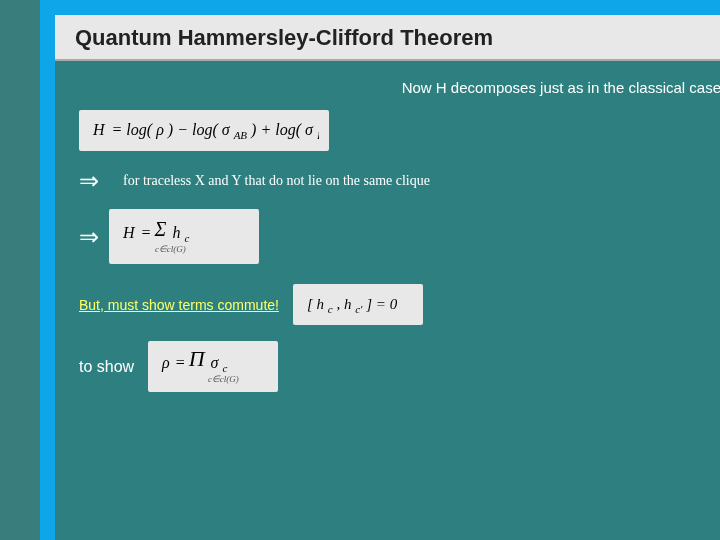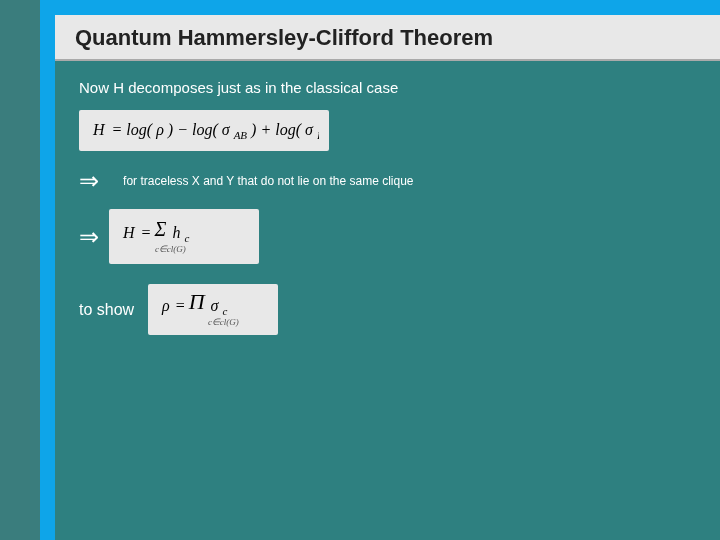--- a/index.html
+++ b/index.html
@@ -38,20 +38,21 @@
       background-color: #2e8080;
       height: calc(540px - 52px);
       position: relative;
     }
 
     .subtitle {
       font-size: 15px;
       color: #ffffff;
       margin-bottom: 14px;
       font-family: Arial, sans-serif;
+      text-align: right;
     }
 
     
     .formula-box {
       background-color: #e8e8e8;
       border: none;
       border-radius: 2px;
       display: inline-block;
       padding: 5px 10px;
       color: #000;
@@ -67,24 +68,24 @@
     }
 
     .arrow-symbol {
       font-size: 24px;
       color: #ffffff;
       margin-right: 10px;
       font-family: serif;
     }
 
     .row-text {
-      font-size: 12px;
+      font-size: 14px;
       color: #ffffff;
       margin-left: 14px;
-      font-family: Liberation Sans, sans-serif;
+      font-family: Liberation Serif, serif;
     }
 
     .row1 {
       margin-bottom: 14px;
     }
 
     .row2 {
       margin-bottom: 20px;
     }
 
@@ -172,20 +173,36 @@
             <tspan dx="2" dy="2" font-style="italic">h</tspan>
             <tspan font-size="11" dy="4">c</tspan>
           </text>
           <text x="36" y="38" font-family="serif" font-size="9" fill="#555" font-style="italic">
             c∈cl(G)
           </text>
         </svg>
       </div>
     </div>
 
+    <div class="must-show-row">
+      <span class="must-show-label">But, must show terms commute!</span>
+      <div class="formula-box">
+        <svg width="110" height="28">
+          <text x="4" y="20" font-family="serif" font-style="italic" font-size="15" fill="#000">
+            <tspan>[</tspan>
+            <tspan font-style="italic">h</tspan>
+            <tspan font-size="11" dy="4">c</tspan>
+            <tspan dy="-4"> , </tspan>
+            <tspan font-style="italic">h</tspan>
+            <tspan font-size="11" dy="4">c'</tspan>
+            <tspan dy="-4">] = 0</tspan>
+          </text>
+        </svg>
+      </div>
+    </div>
 
     <div class="to-show-row">
       <span class="to-show-label">to show</span>
       <div class="formula-box">
         <svg width="110" height="38">
           <text x="4" y="22" font-family="serif" font-style="italic" font-size="16" fill="#000">
             <tspan font-style="italic">ρ</tspan>
             <tspan font-style="normal" dx="2"> = </tspan>
             <tspan font-size="22" dy="-2">Π</tspan>
             <tspan dx="2" dy="2" font-style="italic"> σ</tspan>

